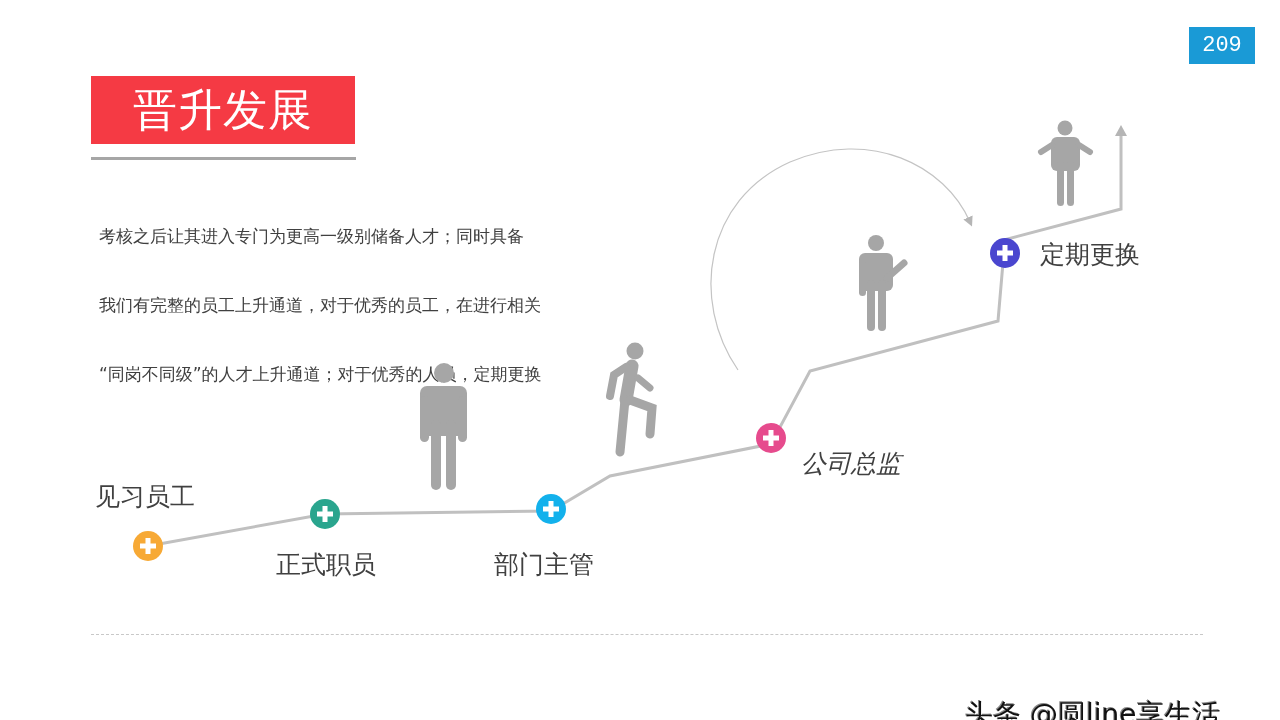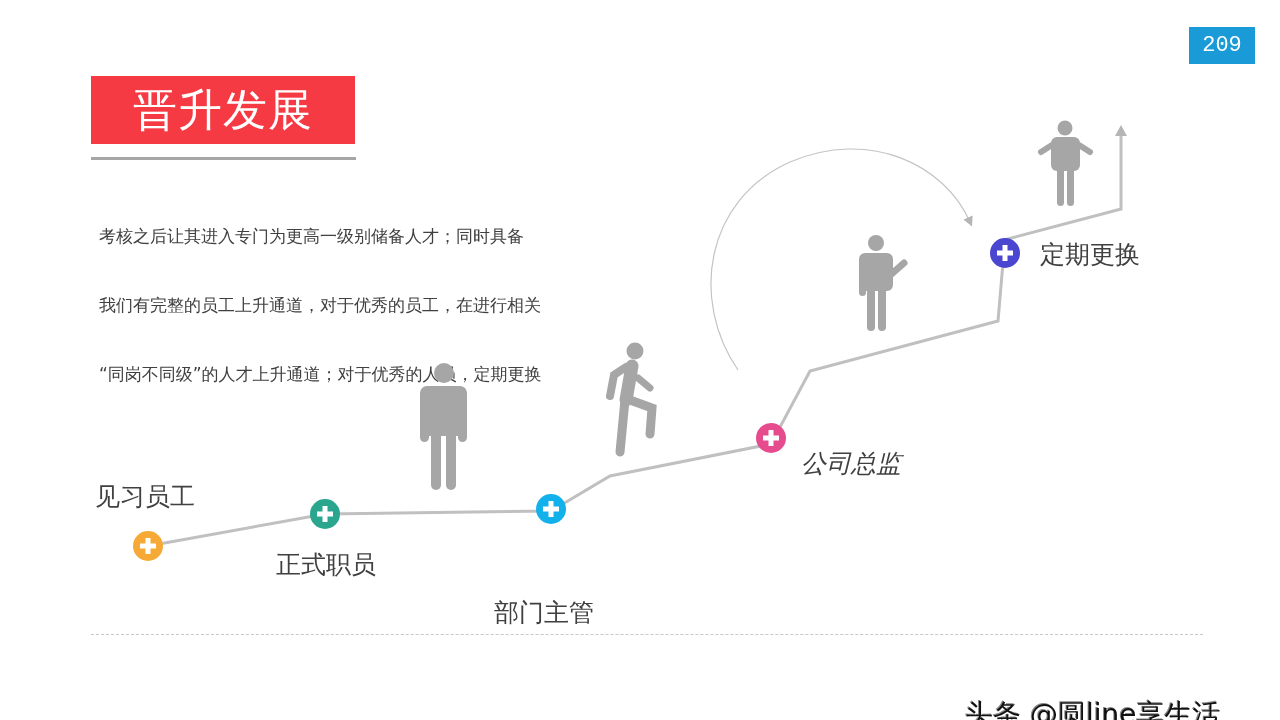--- a/index.html
+++ b/index.html
@@ -125,19 +125,19 @@
   </g>
   <g>
     <circle cx="1005" cy="253" r="15" fill="#4a46cf"></circle>
     <rect x="997" y="250.5" width="16" height="5" fill="#fff"></rect>
     <rect x="1002.5" y="245" width="5" height="16" fill="#fff"></rect>
   </g>
 </svg>
 
 <div class="label" style="left:95px; top:480px;">见习员工</div>
 <div class="label" style="left:276px; top:548px;">正式职员</div>
-<div class="label" style="left:494px; top:548px;margin-top:48px;">部门主管</div>
+<div class="label" style="left:494px; top:548px;">部门主管</div>
 <div class="label" style="left:801px; top:447px;font-style:italic;">公司总监</div>
 <div class="label" style="left:1040px; top:238px;">定期更换</div>
 
 <div class="divider"></div>
 
 <div class="watermark">头条 @圆line享生活</div>
 
 </body></html>

